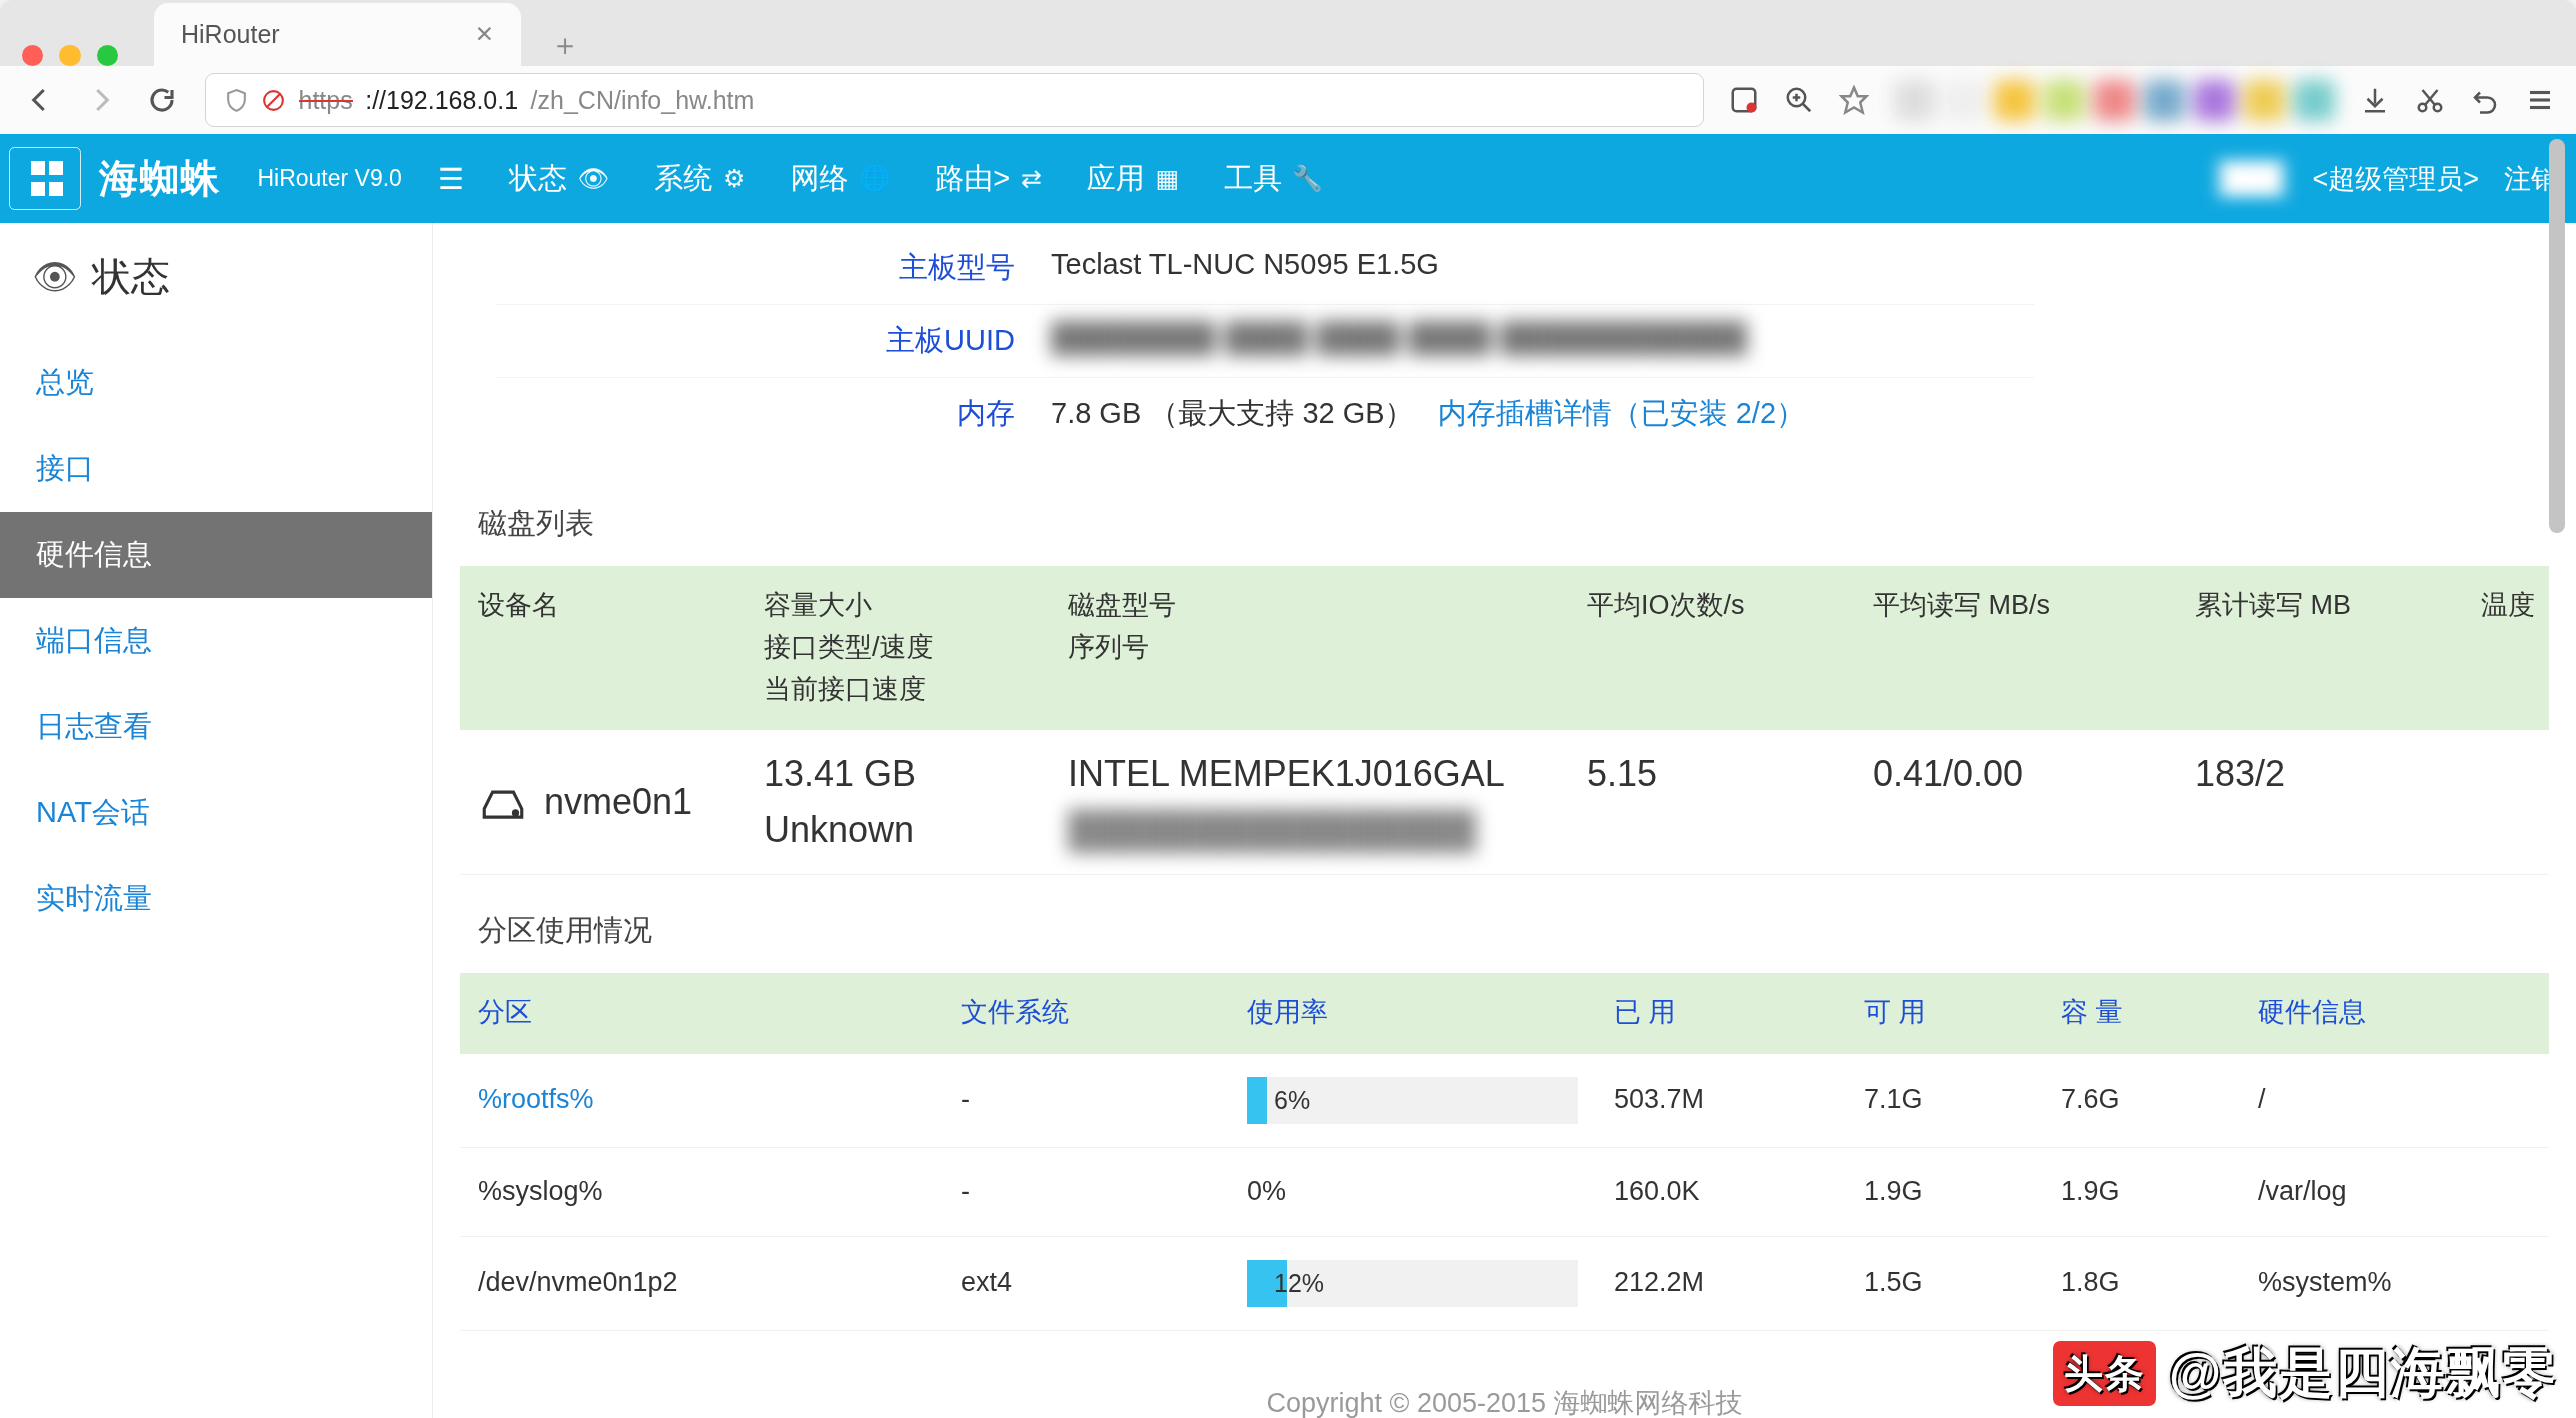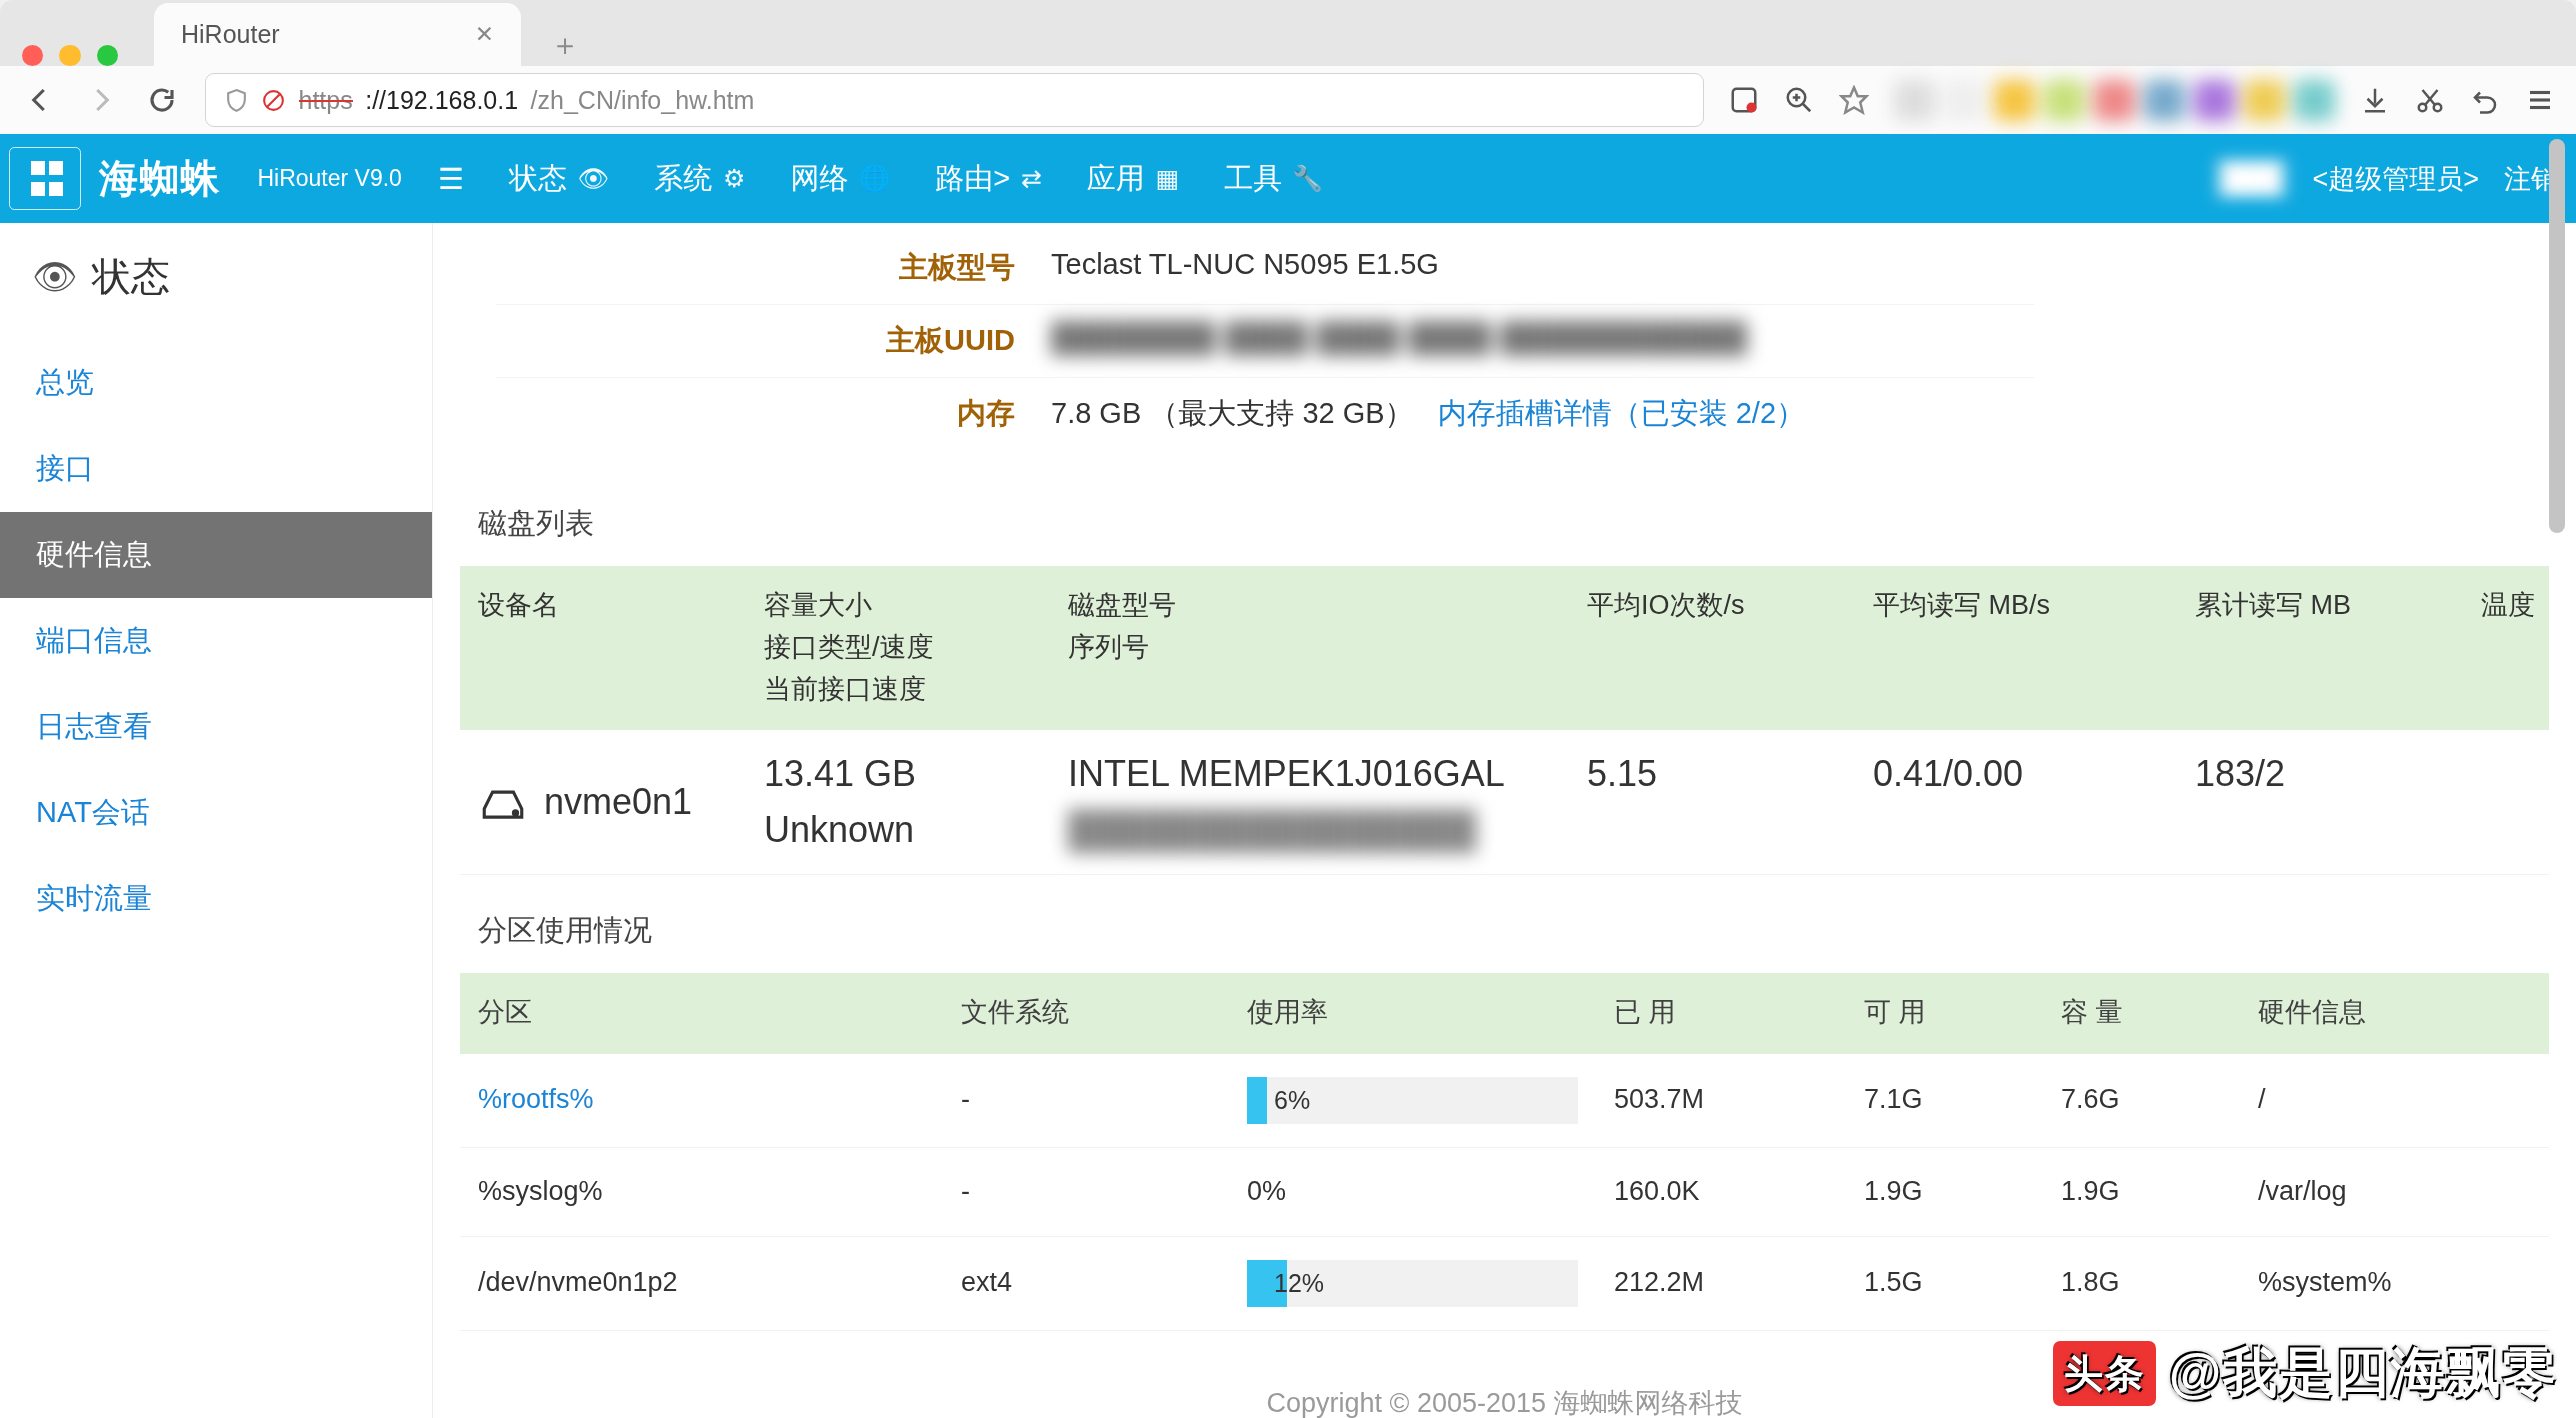--- a/index.html
+++ b/index.html
@@ -52,39 +52,39 @@
   .side-items { display:flex; flex-direction:column; }
   .side-item { padding:23px 36px; font-size:29px; color:#1a84d6; cursor:pointer; }
   .side-item.active { background:#737373; color:#fff; }
 
   .main { flex:1; padding:0 27px 72px 27px; overflow-y:auto; position:relative; }
   .main-scrollbar { position:absolute; right:3.6px; top:0; bottom:0; width:23px; display:flex; align-items:flex-start; }
   .main-scrollbar .thumb { width:16px; height:394px; background:#c4c4c4; border-radius:9px; margin-top:5.4px; }
 
   .kv-row { display:flex; padding:16px 0; font-size:29px; color:#333; border-bottom:0.9px solid #f3f3f3; }
   .kv-row:last-child { border-bottom:none; }
-  .kv-label { width:555px; text-align:right; padding-right:36px; font-weight:700; color:#a16207; }
+  .kv-label { width:555px; text-align:right; padding-right:36px; font-weight:400; color:#1d4ed8; }
   .kv-value { flex:1; color:#333; }
   .kv-value .link { color:#1a84d6; cursor:pointer; margin-left:16px; }
   .kv-value .blurred { filter: blur(9px); color:#777; }
 
   .section-title { font-size:29px; color:#444; padding:36px 18px 21.5px; }
 
   
   .tbl { width:100%; }
   .tbl-head { background:#dff0d8; display:grid; grid-template-columns: 286px 304px 519px 286px 322px 286px 107px; padding:19.7px 18px; font-size:27px; color:#333; font-weight:500; gap:0; }
   .th { line-height:1.55; }
   .tbl-row { display:grid; grid-template-columns: 286px 304px 519px 286px 322px 286px 107px; padding:16px 18px; font-size:36px; color:#333; border-bottom:0.9px solid #f1f1f1; }
   .td { line-height:1.55; }
   .disk-name { display:flex; align-items:center; gap:16px; }
   .disk-name svg { width:50px; height:39px; stroke:#333; fill:none; stroke-width:3; }
   .serial-blur { filter: blur(9px); color:#888; }
 
   
-  .ptbl-head { background:#dff0d8; display:grid; grid-template-columns: 483px 286px 367px 250px 197px 197px 268px; padding:19.7px 18px; font-size:27px; color:#404040; font-weight:500; }
+  .ptbl-head { background:#dff0d8; display:grid; grid-template-columns: 483px 286px 367px 250px 197px 197px 268px; padding:19.7px 18px; font-size:27px; color:#1d4ed8; font-weight:500; }
   .ptbl-row { display:grid; grid-template-columns: 483px 286px 367px 250px 197px 197px 268px; padding:23px 18px; font-size:27px; color:#333; border-bottom:0.9px solid #f1f1f1; align-items:center; }
   .plink { color:#1a84d6; }
   .usage-bar { width:331px; height:47px; background:#f1f1f1; position:relative; display:flex; align-items:center; }
   .usage-fill { height:100%; background:#37c3f0; }
   .usage-txt { position:absolute; left:27px; top:50%; transform:translateY(-50%); font-size:25px; color:#333; }
 
   .footer { text-align:center; font-size:27px; color:#9a9a9a; padding:54px 0; }
 
   .watermark { position:absolute; right:18px; bottom:9px; font-size:54px; font-weight:800; color:#fff; text-shadow: 0 0 5.4px rgba(0,0,0,.6), -1.8px -1.8px 0 #000, 1.8px 1.8px 0 #000; letter-spacing:1.8px; display:flex; align-items:center; gap:12.5px; }
   .watermark .w-logo { background:#e33; color:#fff; font-size:39px; padding:5.4px 10.7px; border-radius:7.2px; }

